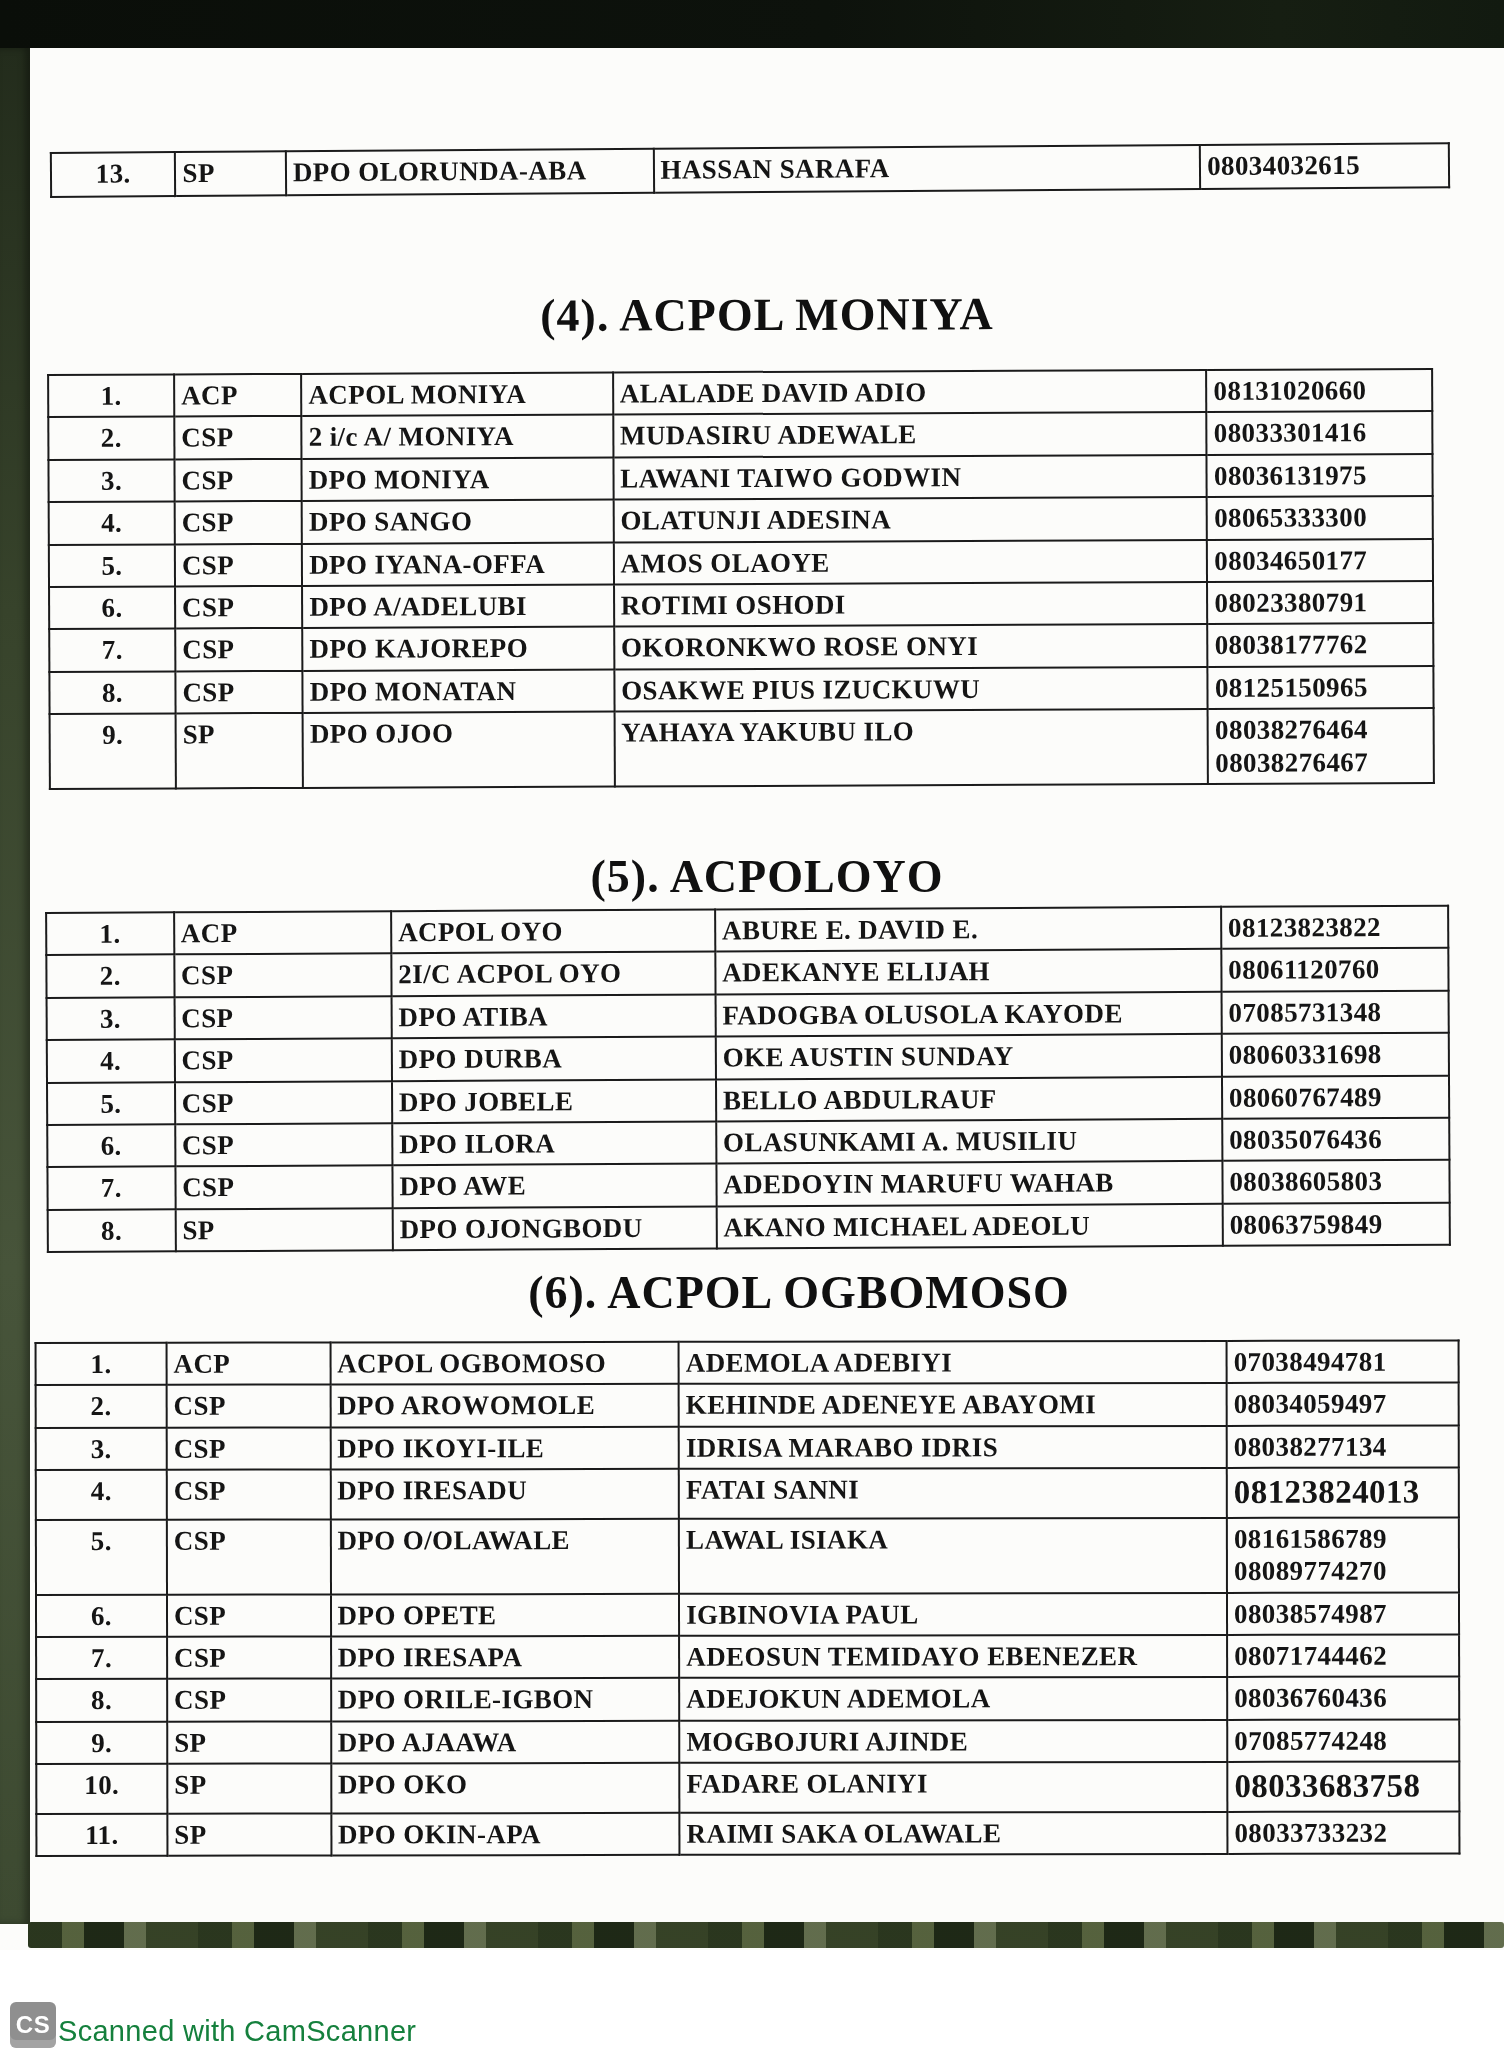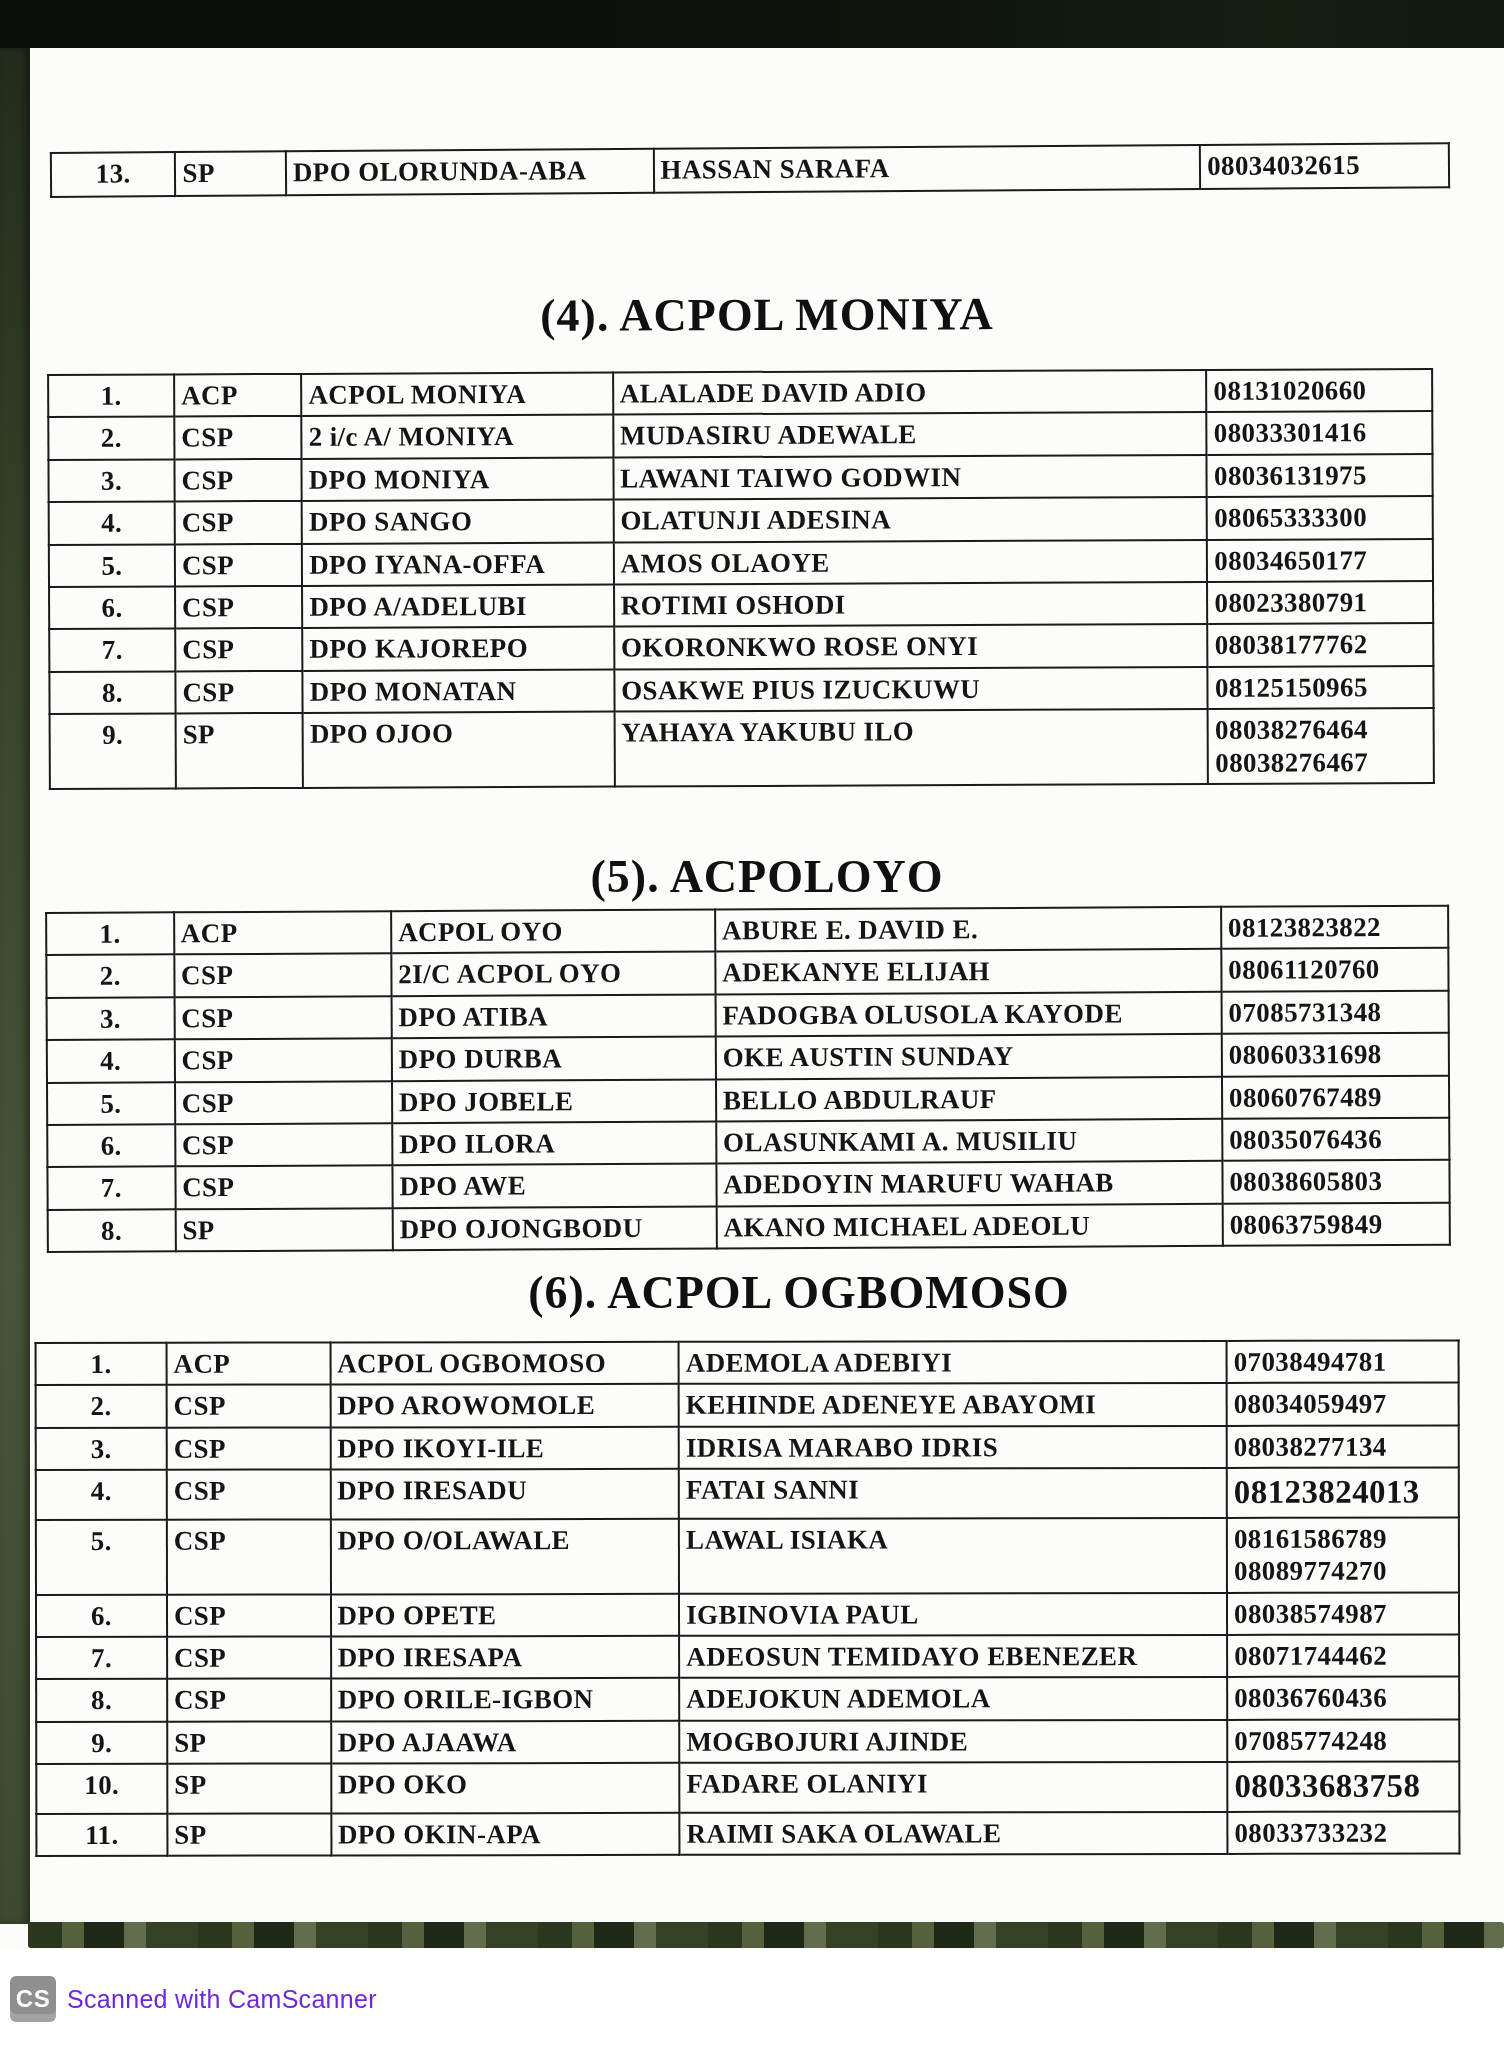--- a/index.html
+++ b/index.html
@@ -44,26 +44,26 @@
   .t3 tr:nth-child(4) td.phone{font-size:33px;margin-left:25px;}
   .t3 tr:nth-child(10) td.phone{font-size:33px;}
   
   .title{position:absolute;left:30px;width:1474px;margin:0;text-align:center;
          font-weight:bold;color:#101010;font-size:46px;letter-spacing:1px;}
   .title-1{top:288px;transform:rotate(-0.2deg);}
   .title-2{top:830px;margin-top:20px;}
   .title-3{top:1266px;padding-left:32px;}
   
   .footer{position:absolute;top:1950px;left:0;width:1504px;height:98px;background:#ffffff;
-          display:flex;align-items:center;font-family:"Liberation Sans", sans-serif;}
+          display:flex;align-items:flex-end;font-family:"Liberation Sans", sans-serif;}
   .cs-logo{width:46px;height:46px;margin-left:10px;background:#8f8f8f;border-radius:6px;
            display:flex;align-items:center;justify-content:center;
            color:#ffffff;font-weight:bold;font-size:24px;letter-spacing:.5px;
            box-shadow:inset 0 -8px 0 rgba(255,255,255,.18);}
-  .footer-text{margin-left:11px;color:#6d28d9;font-size:25px;letter-spacing:.3px;}
+  .footer-text{margin-left:2px;color:#15803d;font-size:29px;letter-spacing:.3px;}
 </style>
 </head>
 <body>
 
 <div class="paper">
 
   <div class="band-top"></div>
   <div class="strip-left"></div>
 
   <table class="tbl row13">

